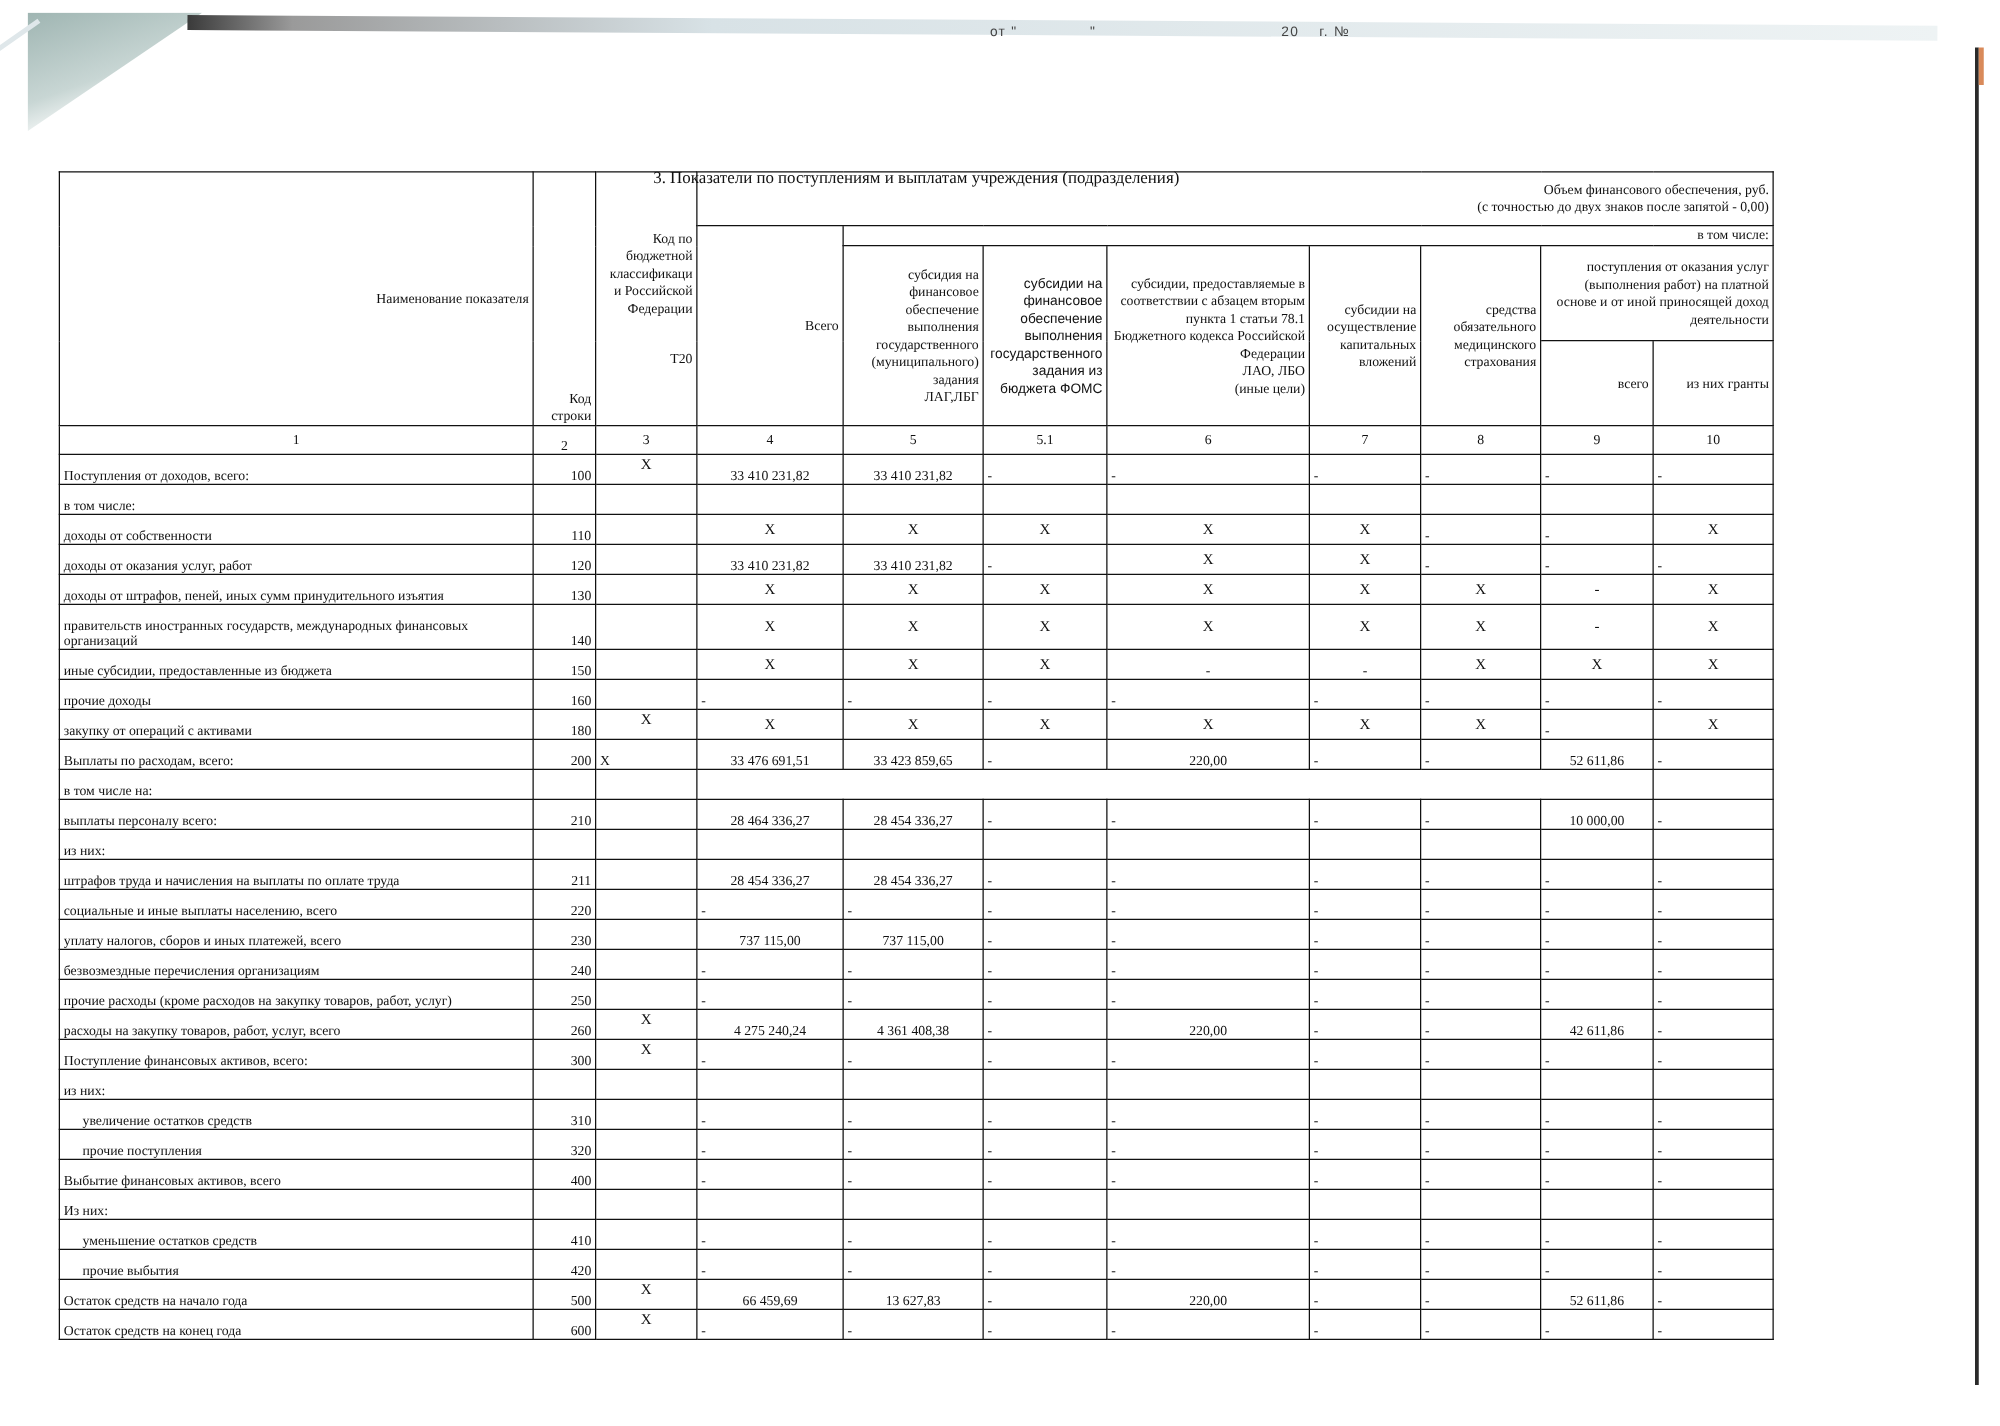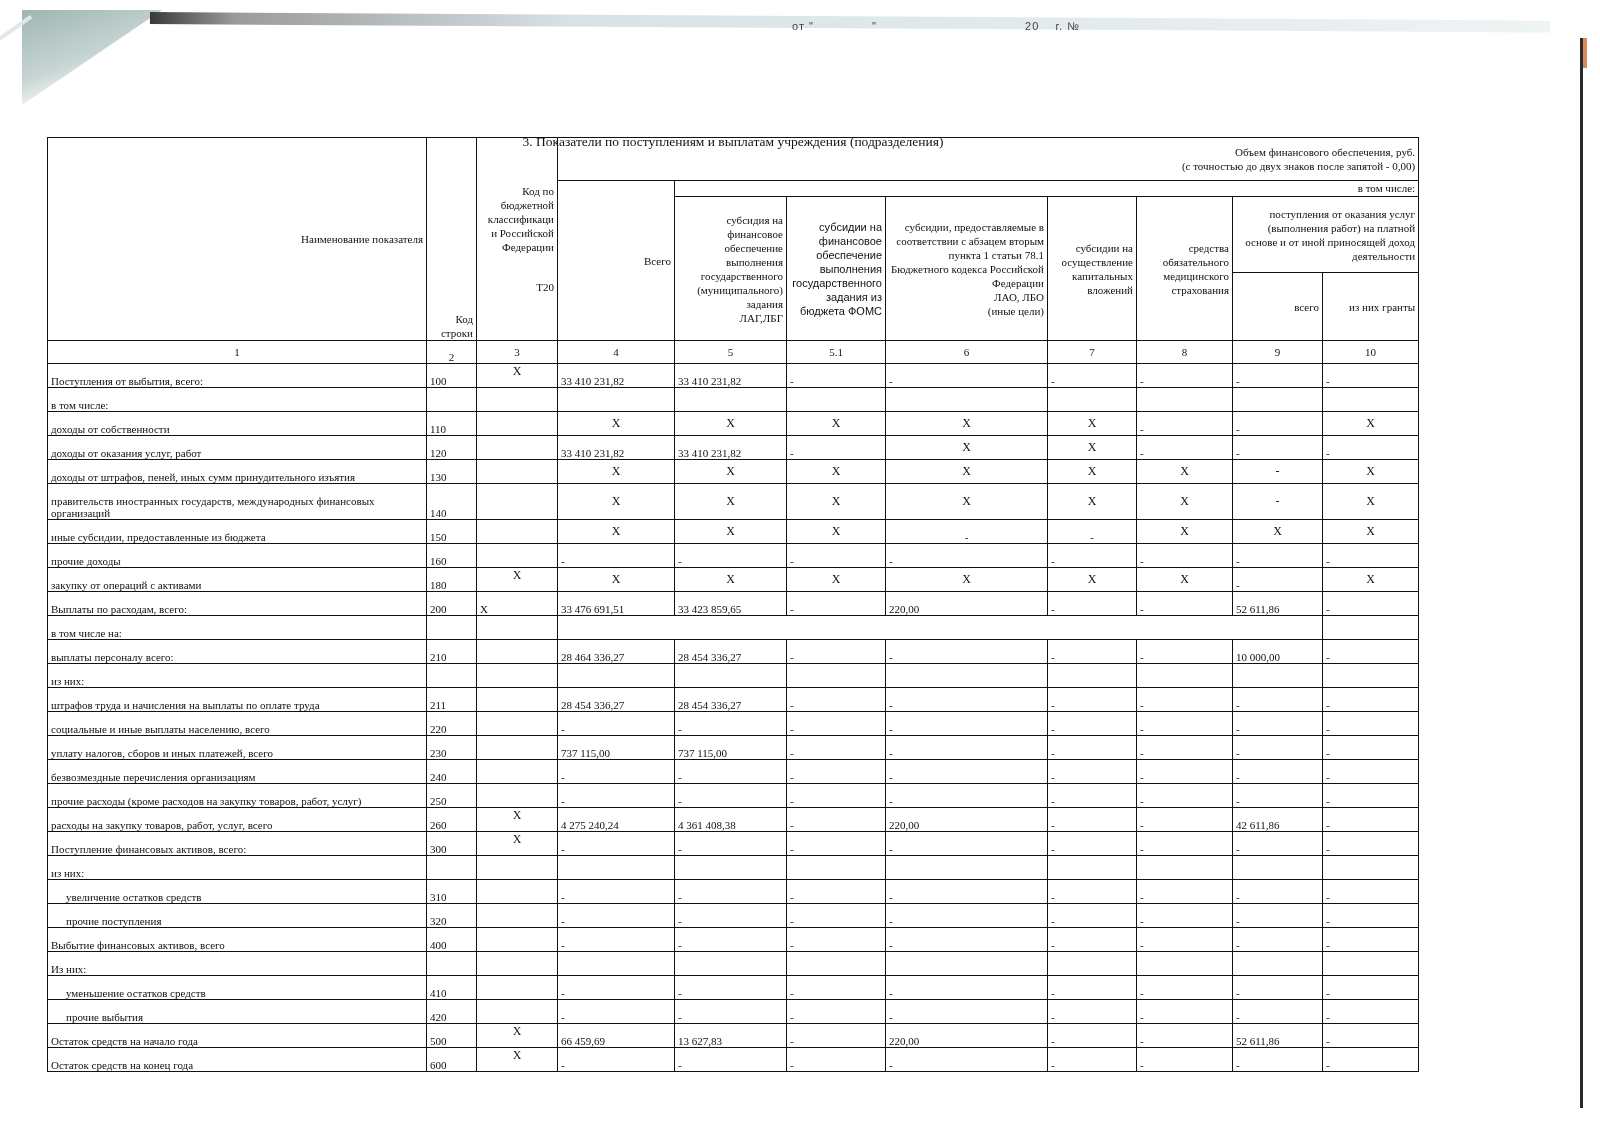--- a/index.html
+++ b/index.html
@@ -43,24 +43,24 @@
     position: absolute; left: 47px; top: 137px; border-collapse: collapse;
     table-layout: fixed; width: 1371px; font-size: 11px;
   }
   table.report td, table.report th {
     border: 1px solid #111; padding: 0 3px; font-weight: normal; overflow: hidden;
   }
   table.report th { text-align: right; vertical-align: middle; font-size: 11px; line-height: 14px; }
   th.sans { font-family: "Liberation Sans", sans-serif; font-size: 10.5px; }
   td.name { text-align: left; vertical-align: bottom; padding-bottom: 1px; }
   td.name.indent { padding-left: 18px; }
-  td.code { text-align: left; vertical-align: bottom; padding-bottom: 1px; }
+  td.code { text-align: right; vertical-align: bottom; padding-bottom: 1px; }
   td.mark { text-align: center; vertical-align: top; padding-top: 3px; font-size: 12px; }
   td.markleft { text-align: left; vertical-align: bottom; }
-  td.num { text-align: left; vertical-align: bottom; padding-bottom: 2px; padding-right: 2px; }
+  td.num { text-align: center; vertical-align: bottom; padding-bottom: 2px; padding-right: 2px; }
   td.dash { text-align: left; vertical-align: bottom; padding-left: 3px; }
   td.dashc { text-align: center; vertical-align: bottom; }
   td.x { text-align: center; vertical-align: middle; font-size: 12px; }
   tr.r { height: 24px; }
   tr.r2 { height: 36px; }
   tr.colnum td { text-align: center; height: 22px; vertical-align: middle; }
   .it { }
 </style>
 </head>
 <body>
@@ -142,21 +142,21 @@
       <td>5.1</td>
       <td>6</td>
       <td>7</td>
       <td>8</td>
       <td>9</td>
       <td>10</td>
     </tr>
   </thead>
   <tbody id="tbody">
       <tr class="r">
-        <td class="name">Поступления от выбытия, всего:</td>
+        <td class="name">Поступления от доходов, всего:</td>
         <td class="code">100</td>
         <td class="mark">X</td>
         <td class="num">33 410 231,82</td>
         <td class="num">33 410 231,82</td>
         <td class="dash">-</td>
         <td class="dash">-</td>
         <td class="dash">-</td>
         <td class="dash">-</td>
         <td class="dash">-</td>
         <td class="dash">-</td>

